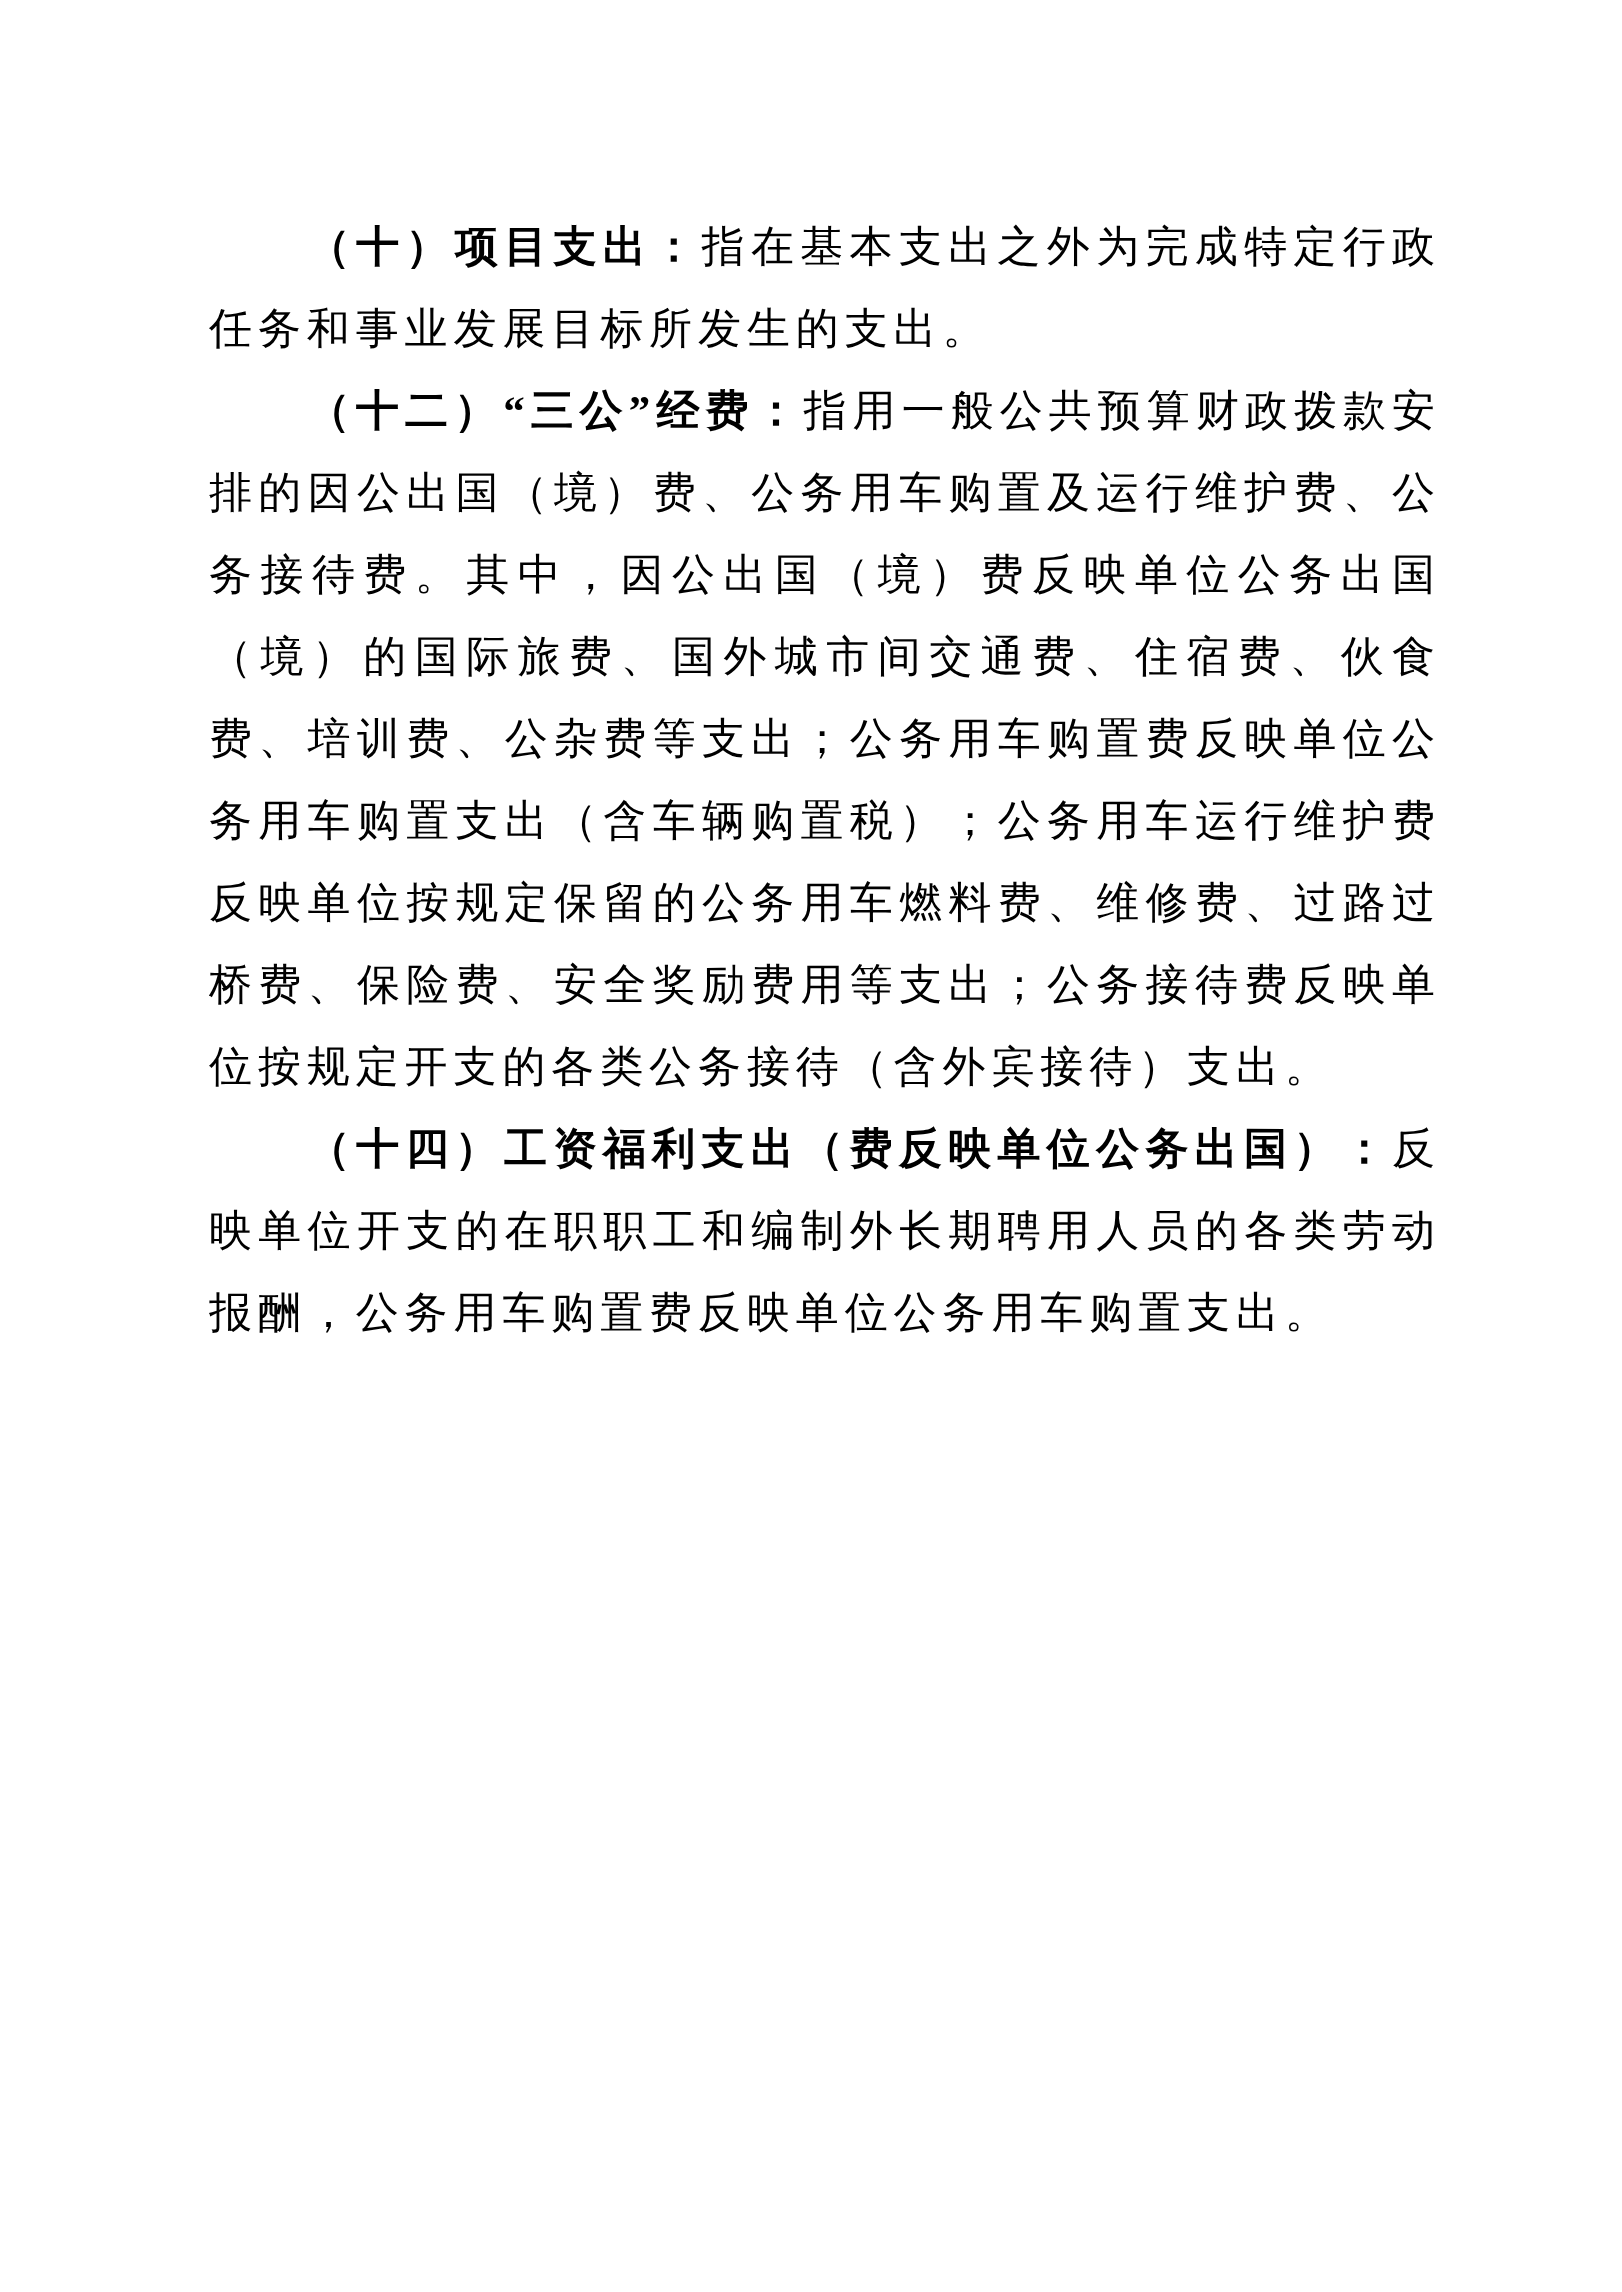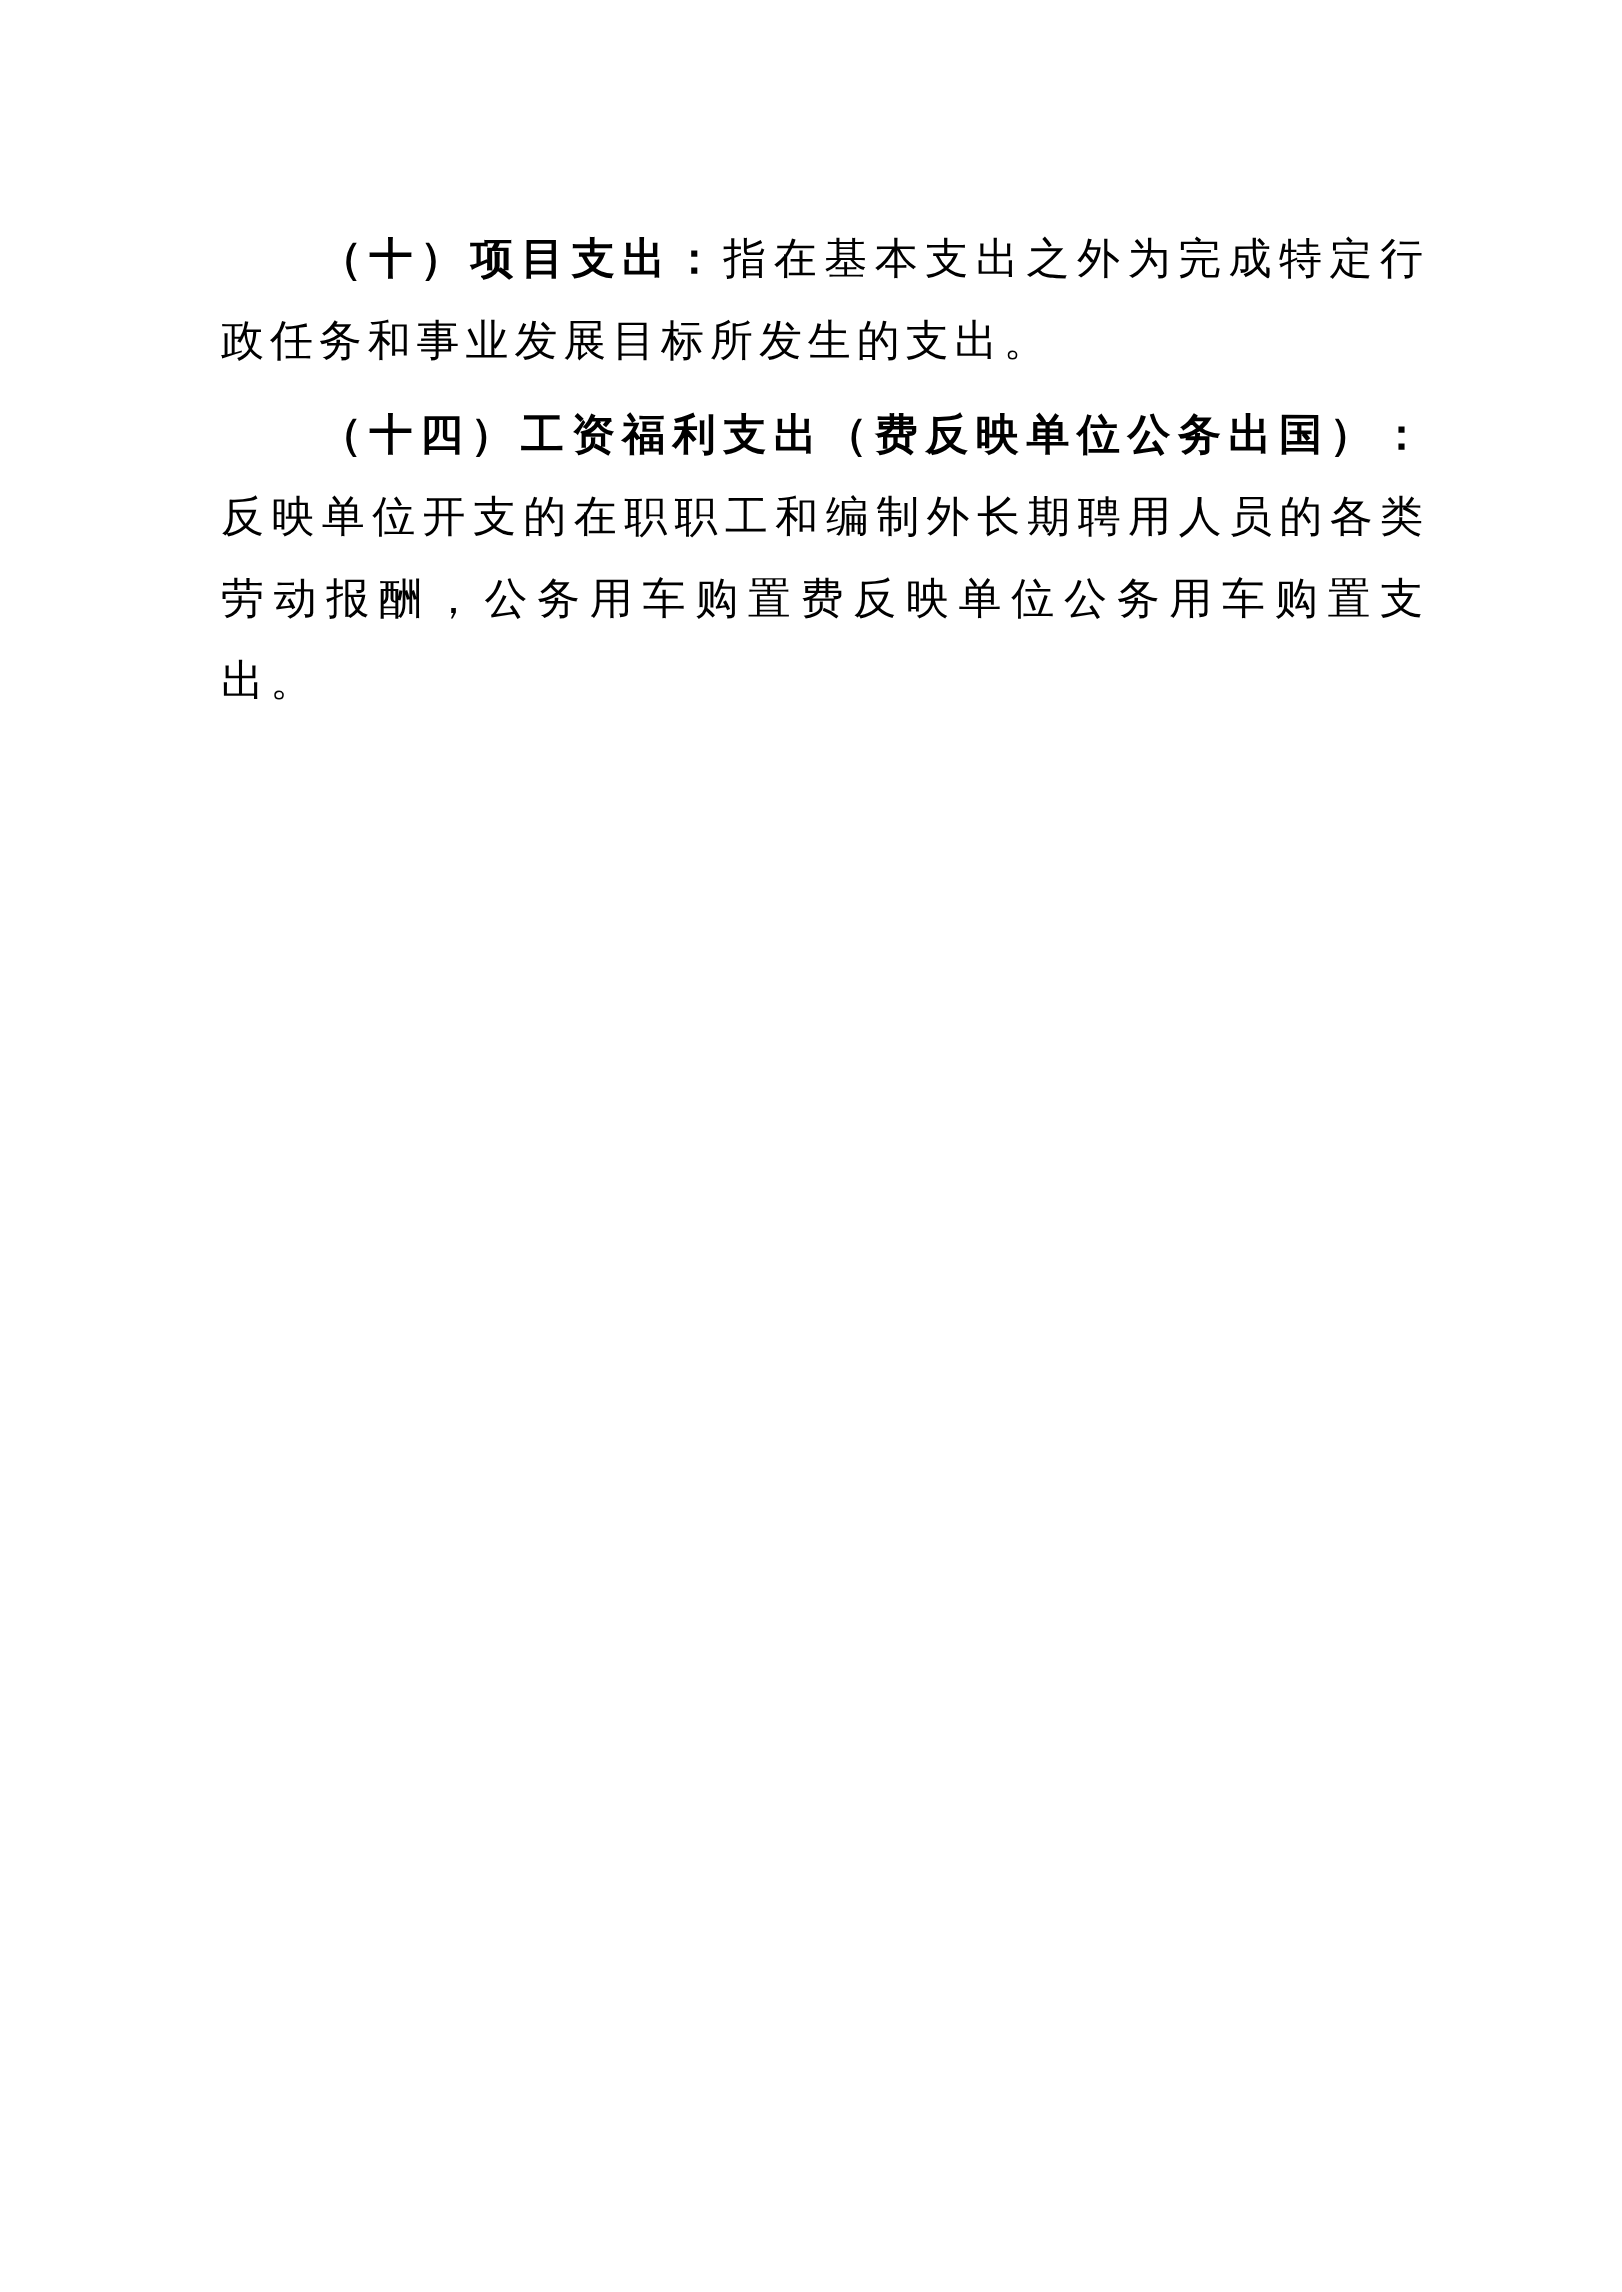--- a/index.html
+++ b/index.html
@@ -21,36 +21,37 @@
     width: 1232px;
     color: #000000;
     font-family: "Liberation Serif", "DejaVu Serif", serif;
     font-size: 43px;
     line-height: 82px;
     letter-spacing: 5.9px;
     text-align: justify;
     text-justify: inter-character;
   }
   .content p {
-    margin: 12px;
+    margin: 0;
     padding: 0;
     text-indent: 98px; 
   }
   .term {
     font-weight: bold;
   }
 </style>
 </head>
 <body>
 
 <div class="page">
   <div class="content">
 
     <p><span class="term">（十）项目支出：</span><span>指在基本支出之外为完成特定行政任务和事业发展目标所发生的支出。</span></p>
 
 
+    <p><span class="term">（十二）“三公”经费：</span><span>指用一般公共预算财政拨款安排的因公出国（境）费、公务用车购置及运行维护费、公务接待费。其中，因公出国（境）费反映单位公务出国（境）的国际旅费、国外城市间交通费、住宿费、伙食费、培训费、公杂费等支出；公务用车购置费反映单位公务用车购置支出（含车辆购置税）；公务用车运行维护费反映单位按规定保留的公务用车燃料费、维修费、过路过桥费、保险费、安全奖励费用等支出；公务接待费反映单位按规定开支的各类公务接待（含外宾接待）支出。</span></p>
 
 
     <p><span class="term">（十四）工资福利支出（费反映单位公务出国）：</span><span>反映单位开支的在职职工和编制外长期聘用人员的各类劳动报酬，公务用车购置费反映单位公务用车购置支出。</span></p>
 
   </div>
 </div>
 
 
 </body></html>

